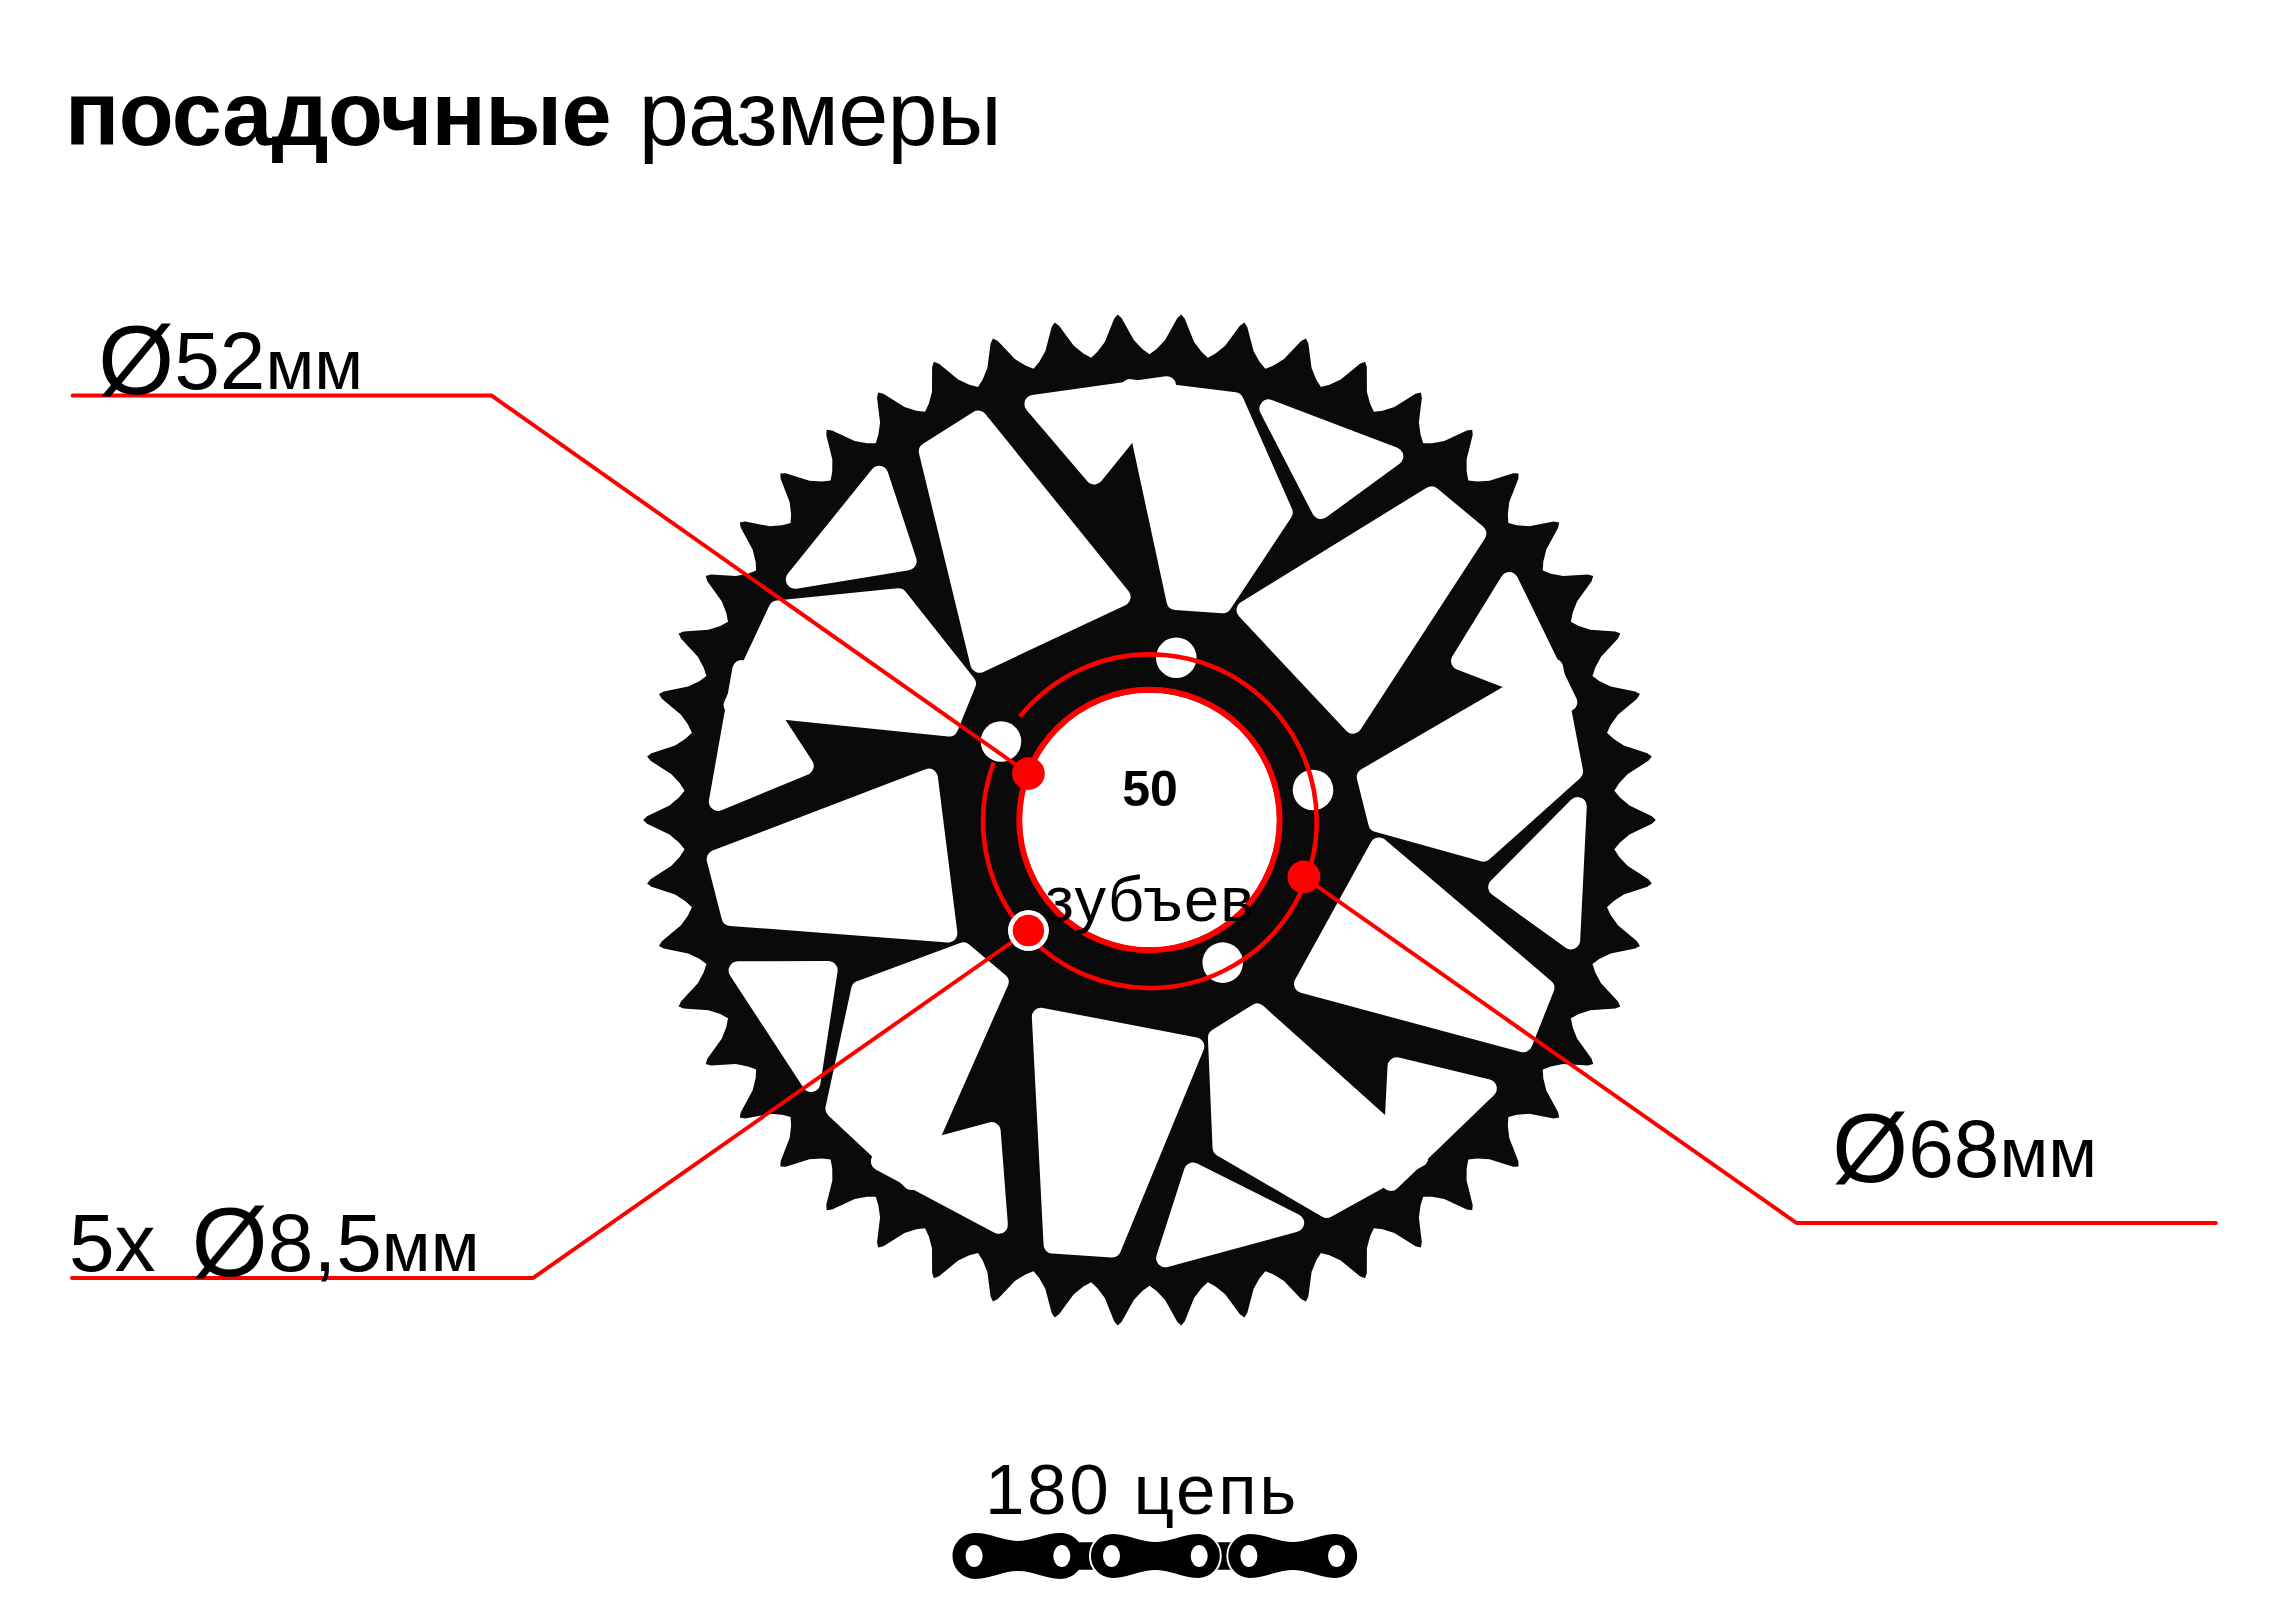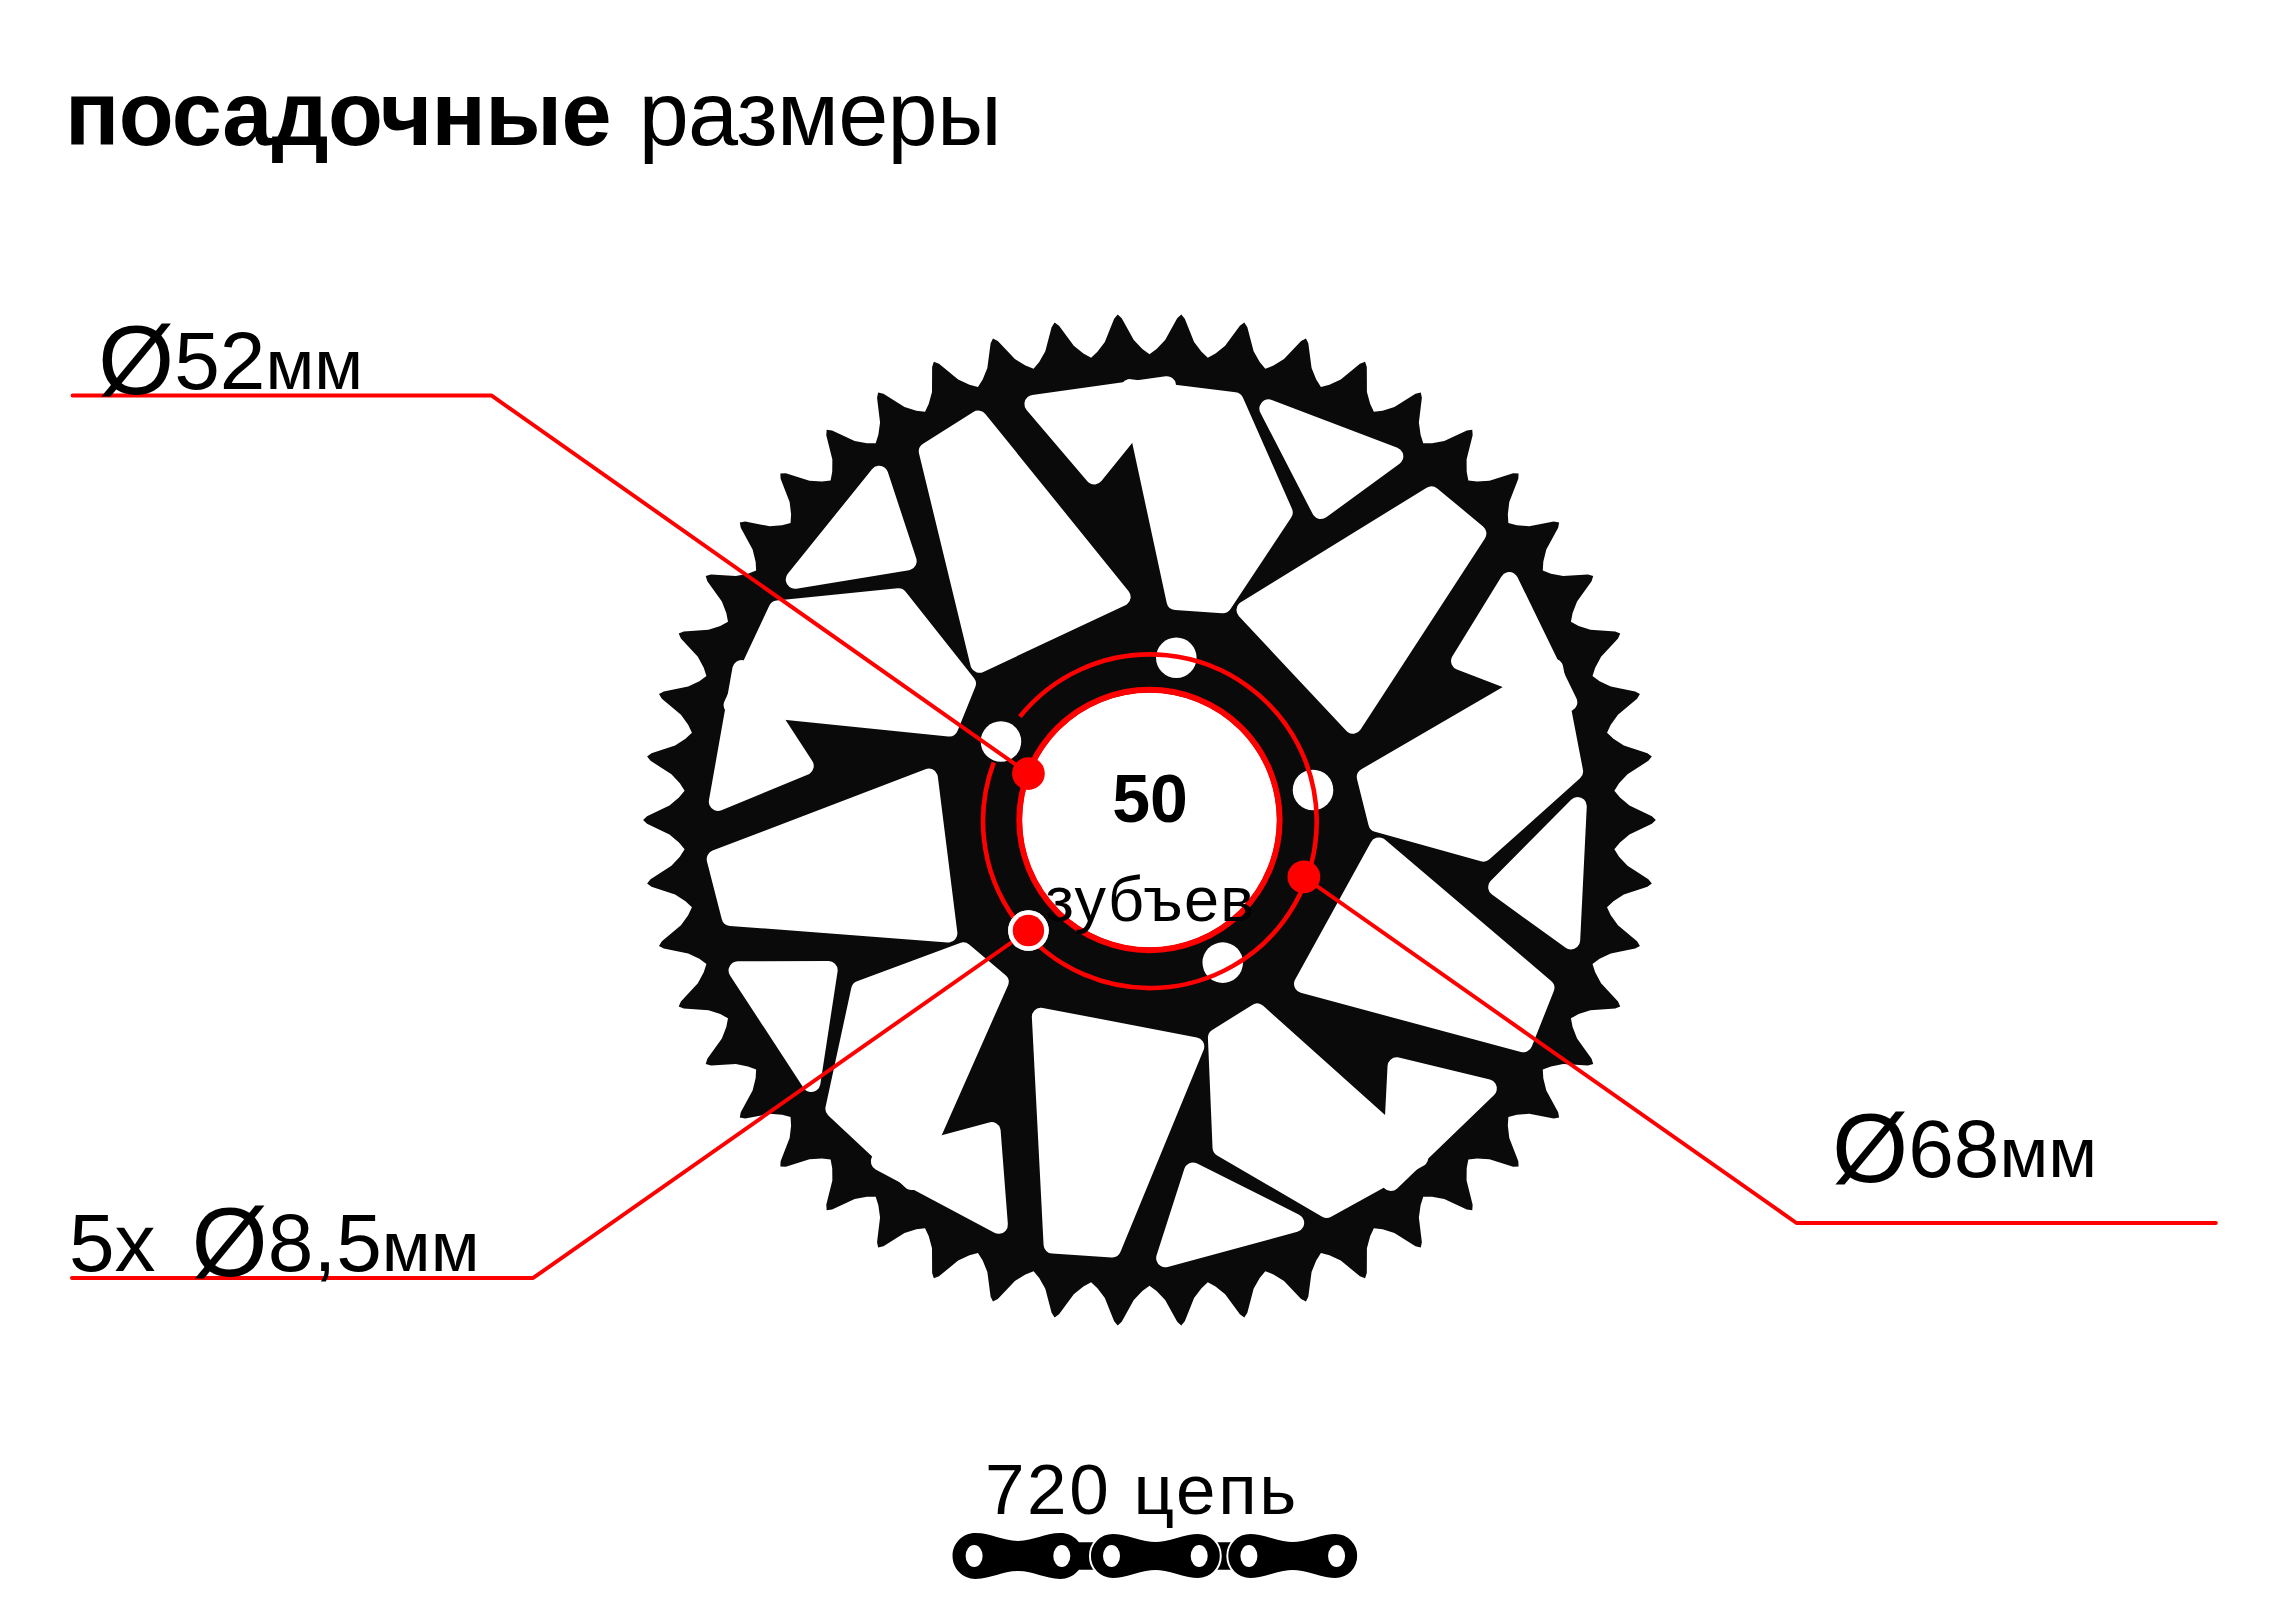--- a/index.html
+++ b/index.html
@@ -10,21 +10,21 @@
   .title .bold { font-weight: 700; }
   .title .light { font-weight: 400; margin-left: 28px; }
   .dim-label { font-size: 82px; line-height: 1; white-space: nowrap; font-weight: 400; }
   .dim-label .diam { font-size: 98px; display: inline-block; transform: translateY(5.2px); }
   .dim-label .unit { font-size: 71px; }
   .dim-label .qty { font-weight: 400; margin-right: 36px; }
   .label-52 { left: 98px; top: 306px; }
   .label-85 { left: 69px; top: 1188px; }
   .label-68 { left: 1832px; top: 1094px; }
   .center-text { left: 1019px; width: 262px; text-align: center; line-height: 1; }
-  .teeth-count { top: 764px; font-size: 68px; font-weight: 700; }
+  .teeth-count { top: 764px; font-size: 50px; font-weight: 700; }
   .teeth-word { top: 840px; font-size: 63px; font-weight: 400; letter-spacing: 1.3px; margin-top: 28px; }
   .chain-label { left: 985px; top: 1454px; font-size: 71px; line-height: 1; white-space: nowrap; letter-spacing: 2.6px; }
   svg.full { position: absolute; left: 0; top: 0; }
 </style>
 </head>
 <body>
 
 <svg class="full" width="2295" height="1623" viewBox="0 0 3508 2480">
   <defs>
     <g id="sector-cutouts">
@@ -107,14 +107,14 @@
   <span class="qty">5x</span><span class="diam">Ø</span><span>8,5</span><span class="unit">мм</span>
 </div>
 
 <div class="abs dim-label label-68">
   <span class="diam">Ø</span><span>68</span><span class="unit">мм</span>
 </div>
 
 <div class="abs center-text teeth-count">50</div>
 <div class="abs center-text teeth-word">зубъев</div>
 
-<div class="abs chain-label">720 цепь</div>
+<div class="abs chain-label">180 цепь</div>
 
 
 </body></html>

